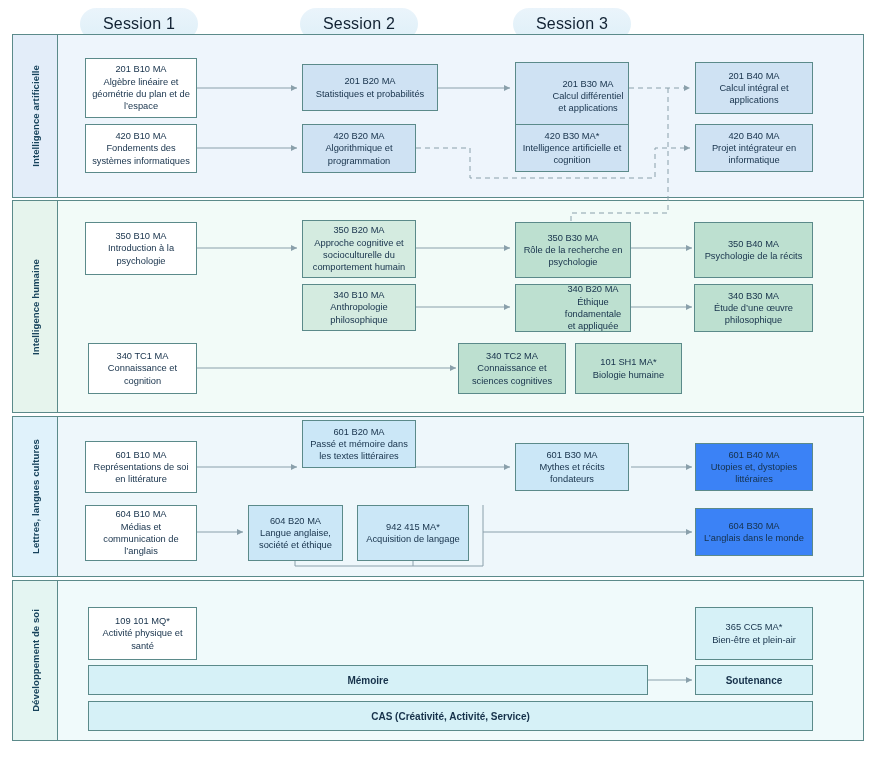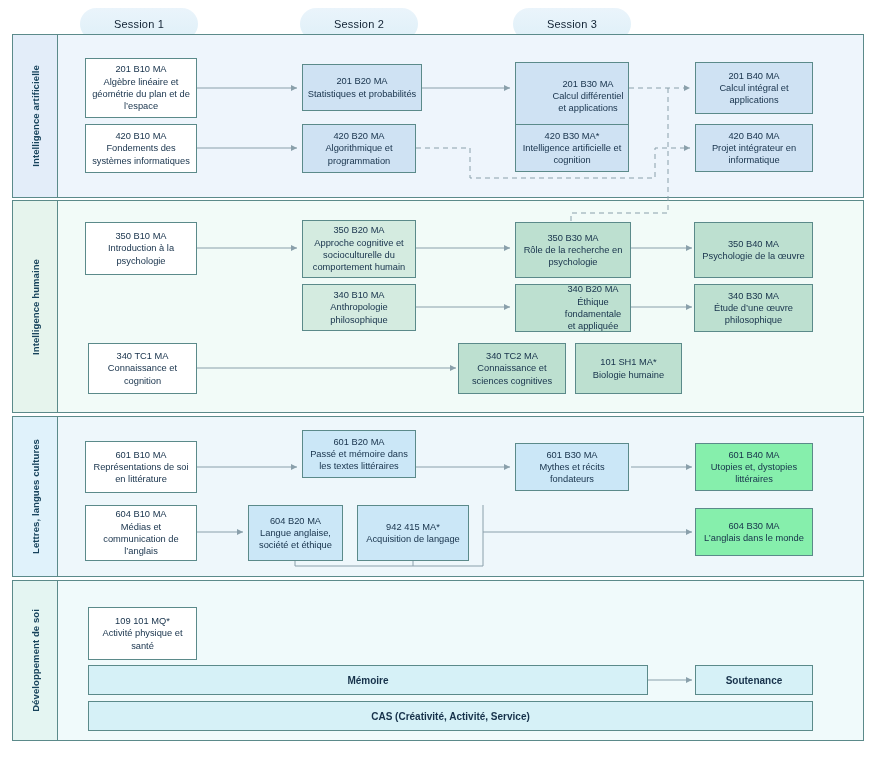--- a/index.html
+++ b/index.html
@@ -11,21 +11,21 @@
     position: relative;
     overflow: hidden;
   }
   #stage { position:absolute; left:0; top:0; width:876px; height:767px; }
 
   
   .tab {
     position:absolute; height:32px; border-radius:16px;
     background: linear-gradient(180deg,#eaf4fb 0%, #dff0f8 100%);
     display:flex; align-items:center; justify-content:center;
-    font-size:11px; color:#123;
+    font-size:16px; color:#123;
     letter-spacing:.2px;
   }
 
   
   .band { position:absolute; border:1px solid #5b8a8a; }
   .band-label {
     position:absolute; top:0; left:0; height:100%; width:45px;
     border-right:1px solid #5b8a8a;
     display:flex; align-items:center; justify-content:center;
   }
@@ -56,21 +56,21 @@
     color:#16314a;
     padding:2px 4px;
   }
   .box .code { white-space:nowrap; }
   .box .name { }
   .fill-white  { background:#ffffff; }
   .fill-blue1  { background:#cfe2f3; }
   .fill-green1 { background:#d4ebe0; }
   .fill-green2 { background:#bde0d0; }
   .fill-blue2  { background:#cbe7f7; }
-  .fill-blue3  { background:#86efac; }
+  .fill-blue3  { background:#3b82f6; }
   .fill-cyan   { background:#d6f1f7; }
 
   .bar {
     position:absolute;
     border:1px solid #5b8a8a;
     background:#d6f1f7;
     display:flex; align-items:center; justify-content:center;
     font-size:10px; font-weight:bold; color:#16314a;
   }
 
@@ -166,21 +166,21 @@
   </svg>
 
   <div class="box fill-white" style="left:85px; top:58px; width:112px; height:60px;">
     <span class="code">201 B10 MA</span>
     <span class="name">Algèbre linéaire et géométrie du plan et de l’espace</span>
   </div>
   <div class="box fill-white" style="left:85px; top:124px; width:112px; height:49px;">
     <span class="code">420 B10 MA</span>
     <span class="name">Fondements des systèmes informatiques</span>
   </div>
-  <div class="box fill-blue1" style="left:302px; top:64px; width:120px; height:47px;">
+  <div class="box fill-blue1" style="left:302px; top:64px; width:136px; height:47px;">
     <span class="code">201 B20 MA</span>
     <span class="name">Statistiques et probabilités</span>
   </div>
   <div class="box fill-blue1" style="left:302px; top:124px; width:114px; height:49px;">
     <span class="code">420 B20 MA</span>
     <span class="name">Algorithmique et programmation</span>
   </div>
   <div class="box fill-blue1" style="left:515px; top:62px; width:114px; height:68px;padding-left:36px;">
     <span class="code">201 B30 MA</span>
     <span class="name">Calcul différentiel et applications</span>
@@ -213,21 +213,21 @@
   <div class="box fill-green2" style="left:515px; top:222px; width:116px; height:56px;">
     <span class="code">350 B30 MA</span>
     <span class="name">Rôle de la recherche en psychologie</span>
   </div>
   <div class="box fill-green2" style="left:515px; top:284px; width:116px; height:48px;padding-left:44px;">
     <span class="code">340 B20 MA</span>
     <span class="name">Éthique fondamentale et appliquée</span>
   </div>
   <div class="box fill-green2" style="left:694px; top:222px; width:119px; height:56px;justify-content:center;">
     <span class="code">350 B40 MA</span>
-    <span class="name">Psychologie de la œuvre</span>
+    <span class="name">Psychologie de la récits</span>
   </div>
   <div class="box fill-green2" style="left:694px; top:284px; width:119px; height:48px;">
     <span class="code">340 B30 MA</span>
     <span class="name">Étude d’une œuvre philosophique</span>
   </div>
   <div class="box fill-white" style="left:88px; top:343px; width:109px; height:51px;">
     <span class="code">340 TC1 MA</span>
     <span class="name">Connaissance et cognition</span>
   </div>
   <div class="box fill-green2" style="left:458px; top:343px; width:108px; height:51px;">
@@ -240,21 +240,21 @@
   </div>
 
   <div class="box fill-white" style="left:85px; top:441px; width:112px; height:52px;">
     <span class="code">601 B10 MA</span>
     <span class="name">Représentations de soi en littérature</span>
   </div>
   <div class="box fill-white" style="left:85px; top:505px; width:112px; height:56px;">
     <span class="code">604 B10 MA</span>
     <span class="name">Médias et communication de l’anglais</span>
   </div>
-  <div class="box fill-blue2" style="left:302px; top:430px; width:114px; height:48px;">
+  <div class="box fill-blue2" style="left:302px; top:420px; width:114px; height:48px;">
     <span class="code">601 B20 MA</span>
     <span class="name">Passé et mémoire dans les textes littéraires</span>
   </div>
   <div class="box fill-blue2" style="left:248px; top:505px; width:95px; height:56px;">
     <span class="code">604 B20 MA</span>
     <span class="name">Langue anglaise, société et éthique</span>
   </div>
   <div class="box fill-blue2" style="left:357px; top:505px; width:112px; height:56px;">
     <span class="code">942 415 MA*</span>
     <span class="name">Acquisition de langage</span>
@@ -269,20 +269,24 @@
   </div>
   <div class="box fill-blue3" style="left:695px; top:508px; width:118px; height:48px;">
     <span class="code">604 B30 MA</span>
     <span class="name">L’anglais dans le monde</span>
   </div>
 
   <div class="box fill-white" style="left:88px; top:607px; width:109px; height:53px;">
     <span class="code">109 101 MQ*</span>
     <span class="name">Activité physique et santé</span>
   </div>
+  <div class="box fill-cyan" style="left:695px; top:607px; width:118px; height:53px;">
+    <span class="code">365 CC5 MA*</span>
+    <span class="name">Bien-être et plein-air</span>
+  </div>
 
   <div class="bar" style="left:88px; top:665px; width:560px; height:30px;">
     <span>Mémoire</span>
   </div>
   <div class="bar" style="left:695px; top:665px; width:118px; height:30px;">
     <span>Soutenance</span>
   </div>
   <div class="bar" style="left:88px; top:701px; width:725px; height:30px;">
     <span>CAS (Créativité, Activité, Service)</span>
   </div>

